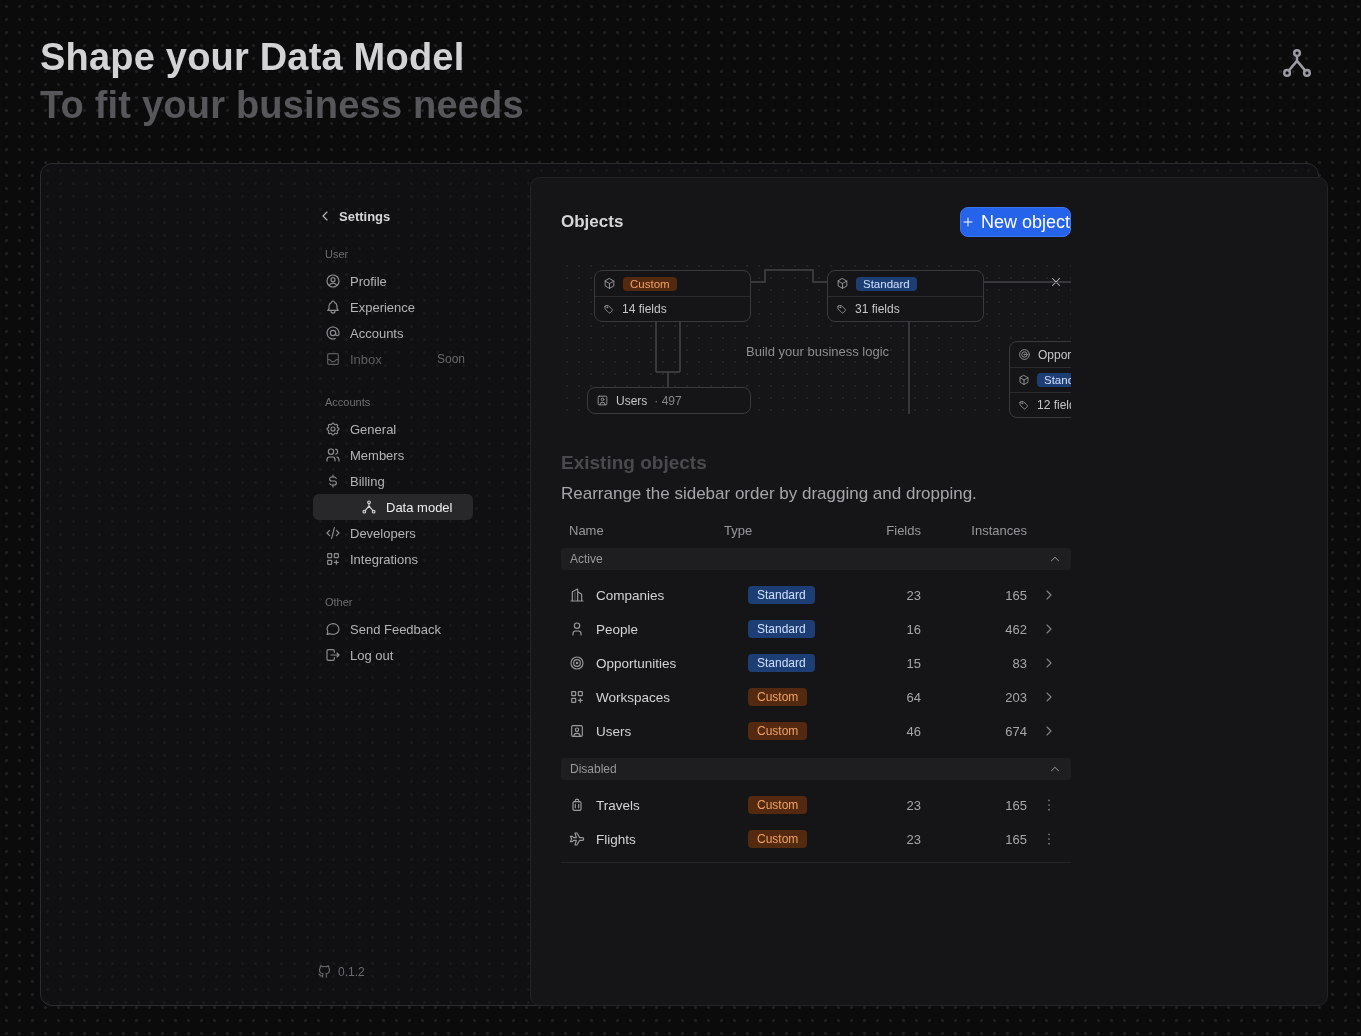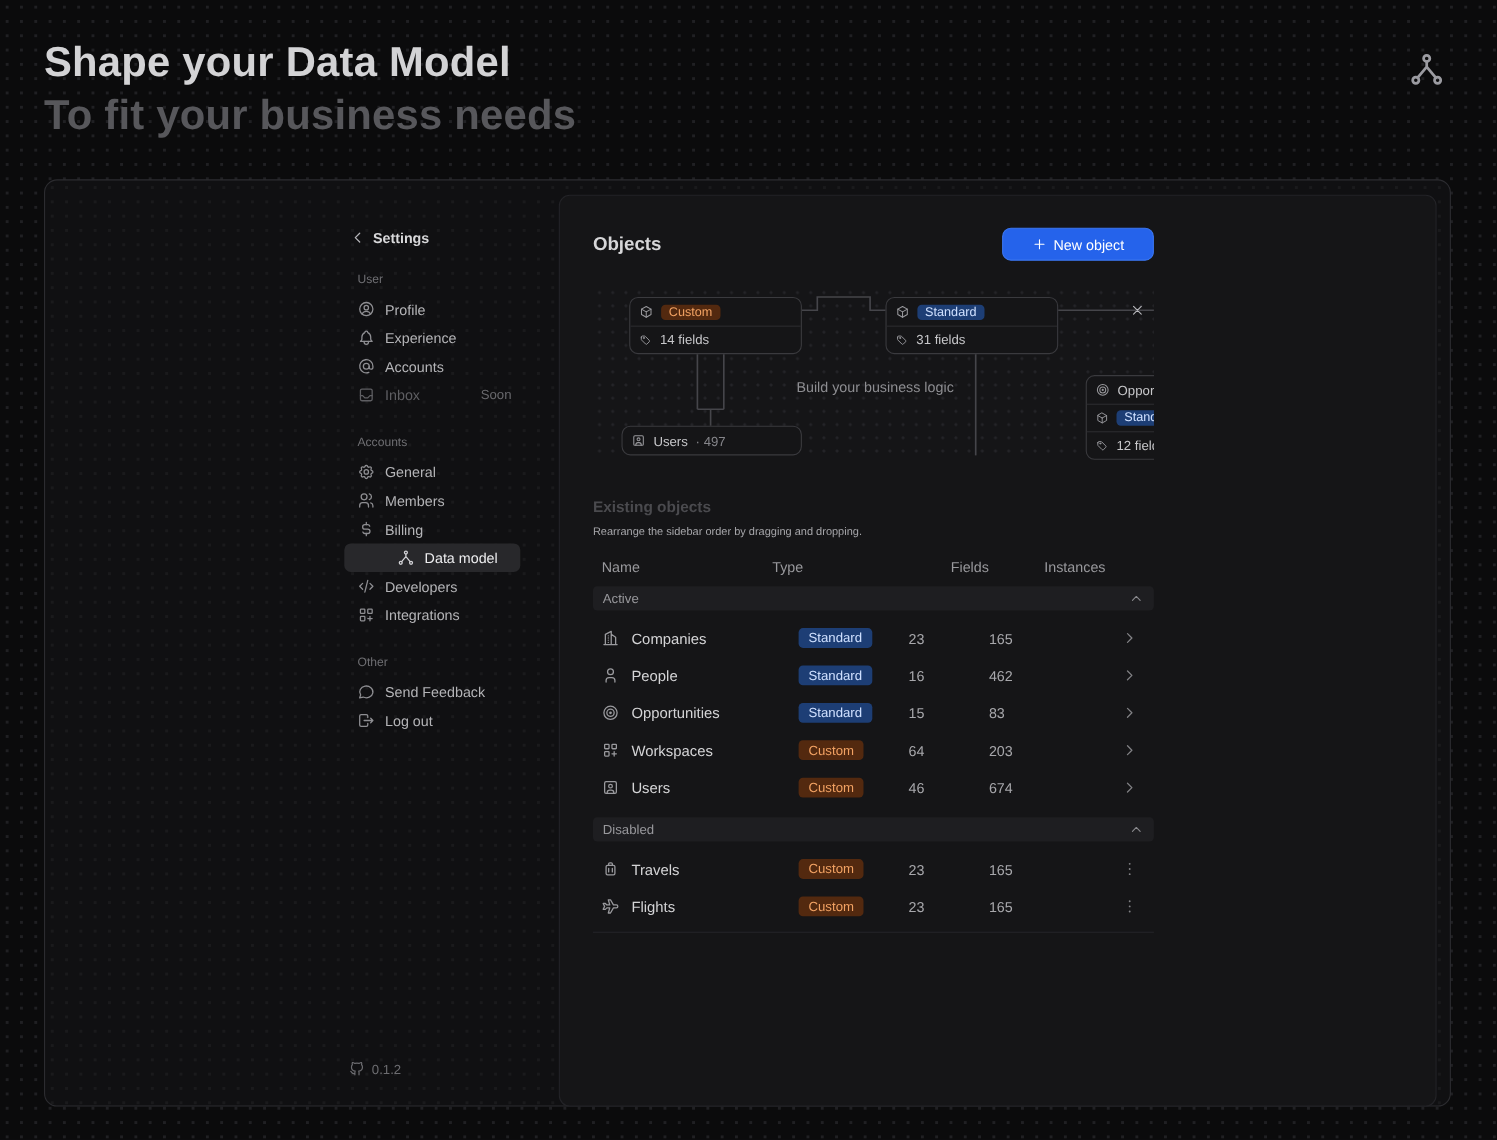--- a/index.html
+++ b/index.html
@@ -41,27 +41,27 @@
   .nav-item .ic { color:#8e8e92; }
   .nav-item.active { background:#28282b; color:#ededef;padding-left:48px; }
   .nav-item.active .ic { color:#d2d2d6; }
   .nav-item.disabled { color:#5e5e62; cursor:default; }
   .nav-item.disabled .ic { color:#5e5e62; }
   .nav-trail { margin-left:auto; font-size:12px; color:#68686c; }
   .version { position:absolute; left:4px; bottom:26px; display:flex; align-items:center; gap:6px;
     color:#6c6c70; font-size:12px; }
 
   
-  .panel { position:absolute; left:467px; top:13px; width:798px; height:829px;
+  .panel { position:absolute; left:489px; top:13px; width:798px; height:829px;
     background:#151517; border:1px solid #232327; border-radius:10px; overflow:hidden; }
   .content { position:absolute; left:30px; top:0; width:510px; }
   .panel-header { display:flex; align-items:center; justify-content:space-between; margin-top:29px; height:30px; }
   .panel-title { font-size:17px; font-weight:600; color:#d6d6d8; }
-  .btn-primary { display:flex; align-items:center; gap:6px; height:30px; padding:0 26px;
-    background:#2563eb; border:1px solid #3b76f0; border-radius:8px; color:#fff; font-size:13px;
+  .btn-primary { display:flex; align-items:center; gap:6px; height:30px; padding:0 0;
+    background:#2563eb; border:1px solid #3b76f0; border-radius:8px; color:#fff; font-size:18px;
     font-weight:500; font-family:inherit; cursor:pointer; }
 
   
   .diagram { position:relative; margin-top:23px; height:160px; overflow:hidden;
     background-image: radial-gradient(circle, #242428 1.2px, transparent 1.5px);
     background-size:12px 12px; }
   .wires { position:absolute; left:0; top:0; z-index:1; }
   .node { position:absolute; z-index:2; background:#151517; border:1px solid #3a3a3e; border-radius:8px; overflow:hidden; cursor:pointer; }
   .node-row { display:flex; align-items:center; gap:7px; height:25px; padding:0 8px; font-size:12px; color:#c7c7ca; white-space:nowrap; }
   .node-row + .node-row { border-top:1px solid #2b2b2f; }
@@ -71,36 +71,36 @@
   .n-standard { left:266px; top:10px;  width:157px; }
   .n-users    { left:26px;  top:127px; width:164px; }
   .n-opp      { left:448px; top:81px;  width:150px; }
   .diagram-caption { position:absolute; left:185px; top:84px; font-size:13px; color:#8d8d91; z-index:2; }
   .diagram-close { position:absolute; left:488px; top:15px; color:#b9b9bd; z-index:3; cursor:pointer; }
 
   .badge { display:inline-flex; align-items:center; padding:2px 9px; border-radius:4px; font-size:12px; }
   .badge.sm { padding:1px 7px; font-size:11.5px; }
 
   
-  .existing-title { margin-top:32px; font-size:14px; font-weight:600; color:#4a4a4e; }
-  .existing-desc  { margin-top:10px; font-size:10px; color:#a6a6aa; }
+  .existing-title { margin-top:32px; font-size:19px; font-weight:600; color:#4a4a4e; }
+  .existing-desc  { margin-top:10px; font-size:17px; color:#a6a6aa; }
   .thead { display:grid; grid-template-columns:163px 124px 73px 106px 1fr; margin-top:19px;
     font-size:13px; color:#98989c; }
   .th-name { padding-left:8px; }
   .th-num { text-align:right; }
   .group-bar { display:flex; align-items:center; justify-content:space-between; height:22px;
     padding:0 9px; margin:10px 0 8px; background:#1e1e21; border-radius:4px; font-size:12px;
     color:#98989c; cursor:pointer; }
   .group-bar .ic { color:#8a8a8e; }
   .row { display:grid; grid-template-columns:163px 124px 73px 106px 1fr; align-items:center;
     height:34px; font-size:13.5px; color:#d4d4d6; cursor:pointer; }
   .cell-name { display:flex; align-items:center; gap:11px; padding-left:8px; }
   .cell-name .ic { color:#9a9a9e; }
   .cell-type { padding-left:24px; }
-  .cell-num { font-size:13px; color:#a7a7ab; }
+  .cell-num { text-align:right; font-size:13px; color:#a7a7ab; }
   .cell-action { display:flex; justify-content:center; color:#808084; }
   .table-end { border-top:1px solid #242428; margin-top:6px; }
 </style>
 </head>
 <body>
 
 <div class="hero-title">Shape your Data Model</div>
 <div class="hero-sub">To fit your business needs</div>
 <span class="hero-icon ic">
     <svg viewBox="0 0 24 24" width="34" height="34" fill="none" stroke="currentColor" stroke-width="1.75" stroke-linecap="round" stroke-linejoin="round">

